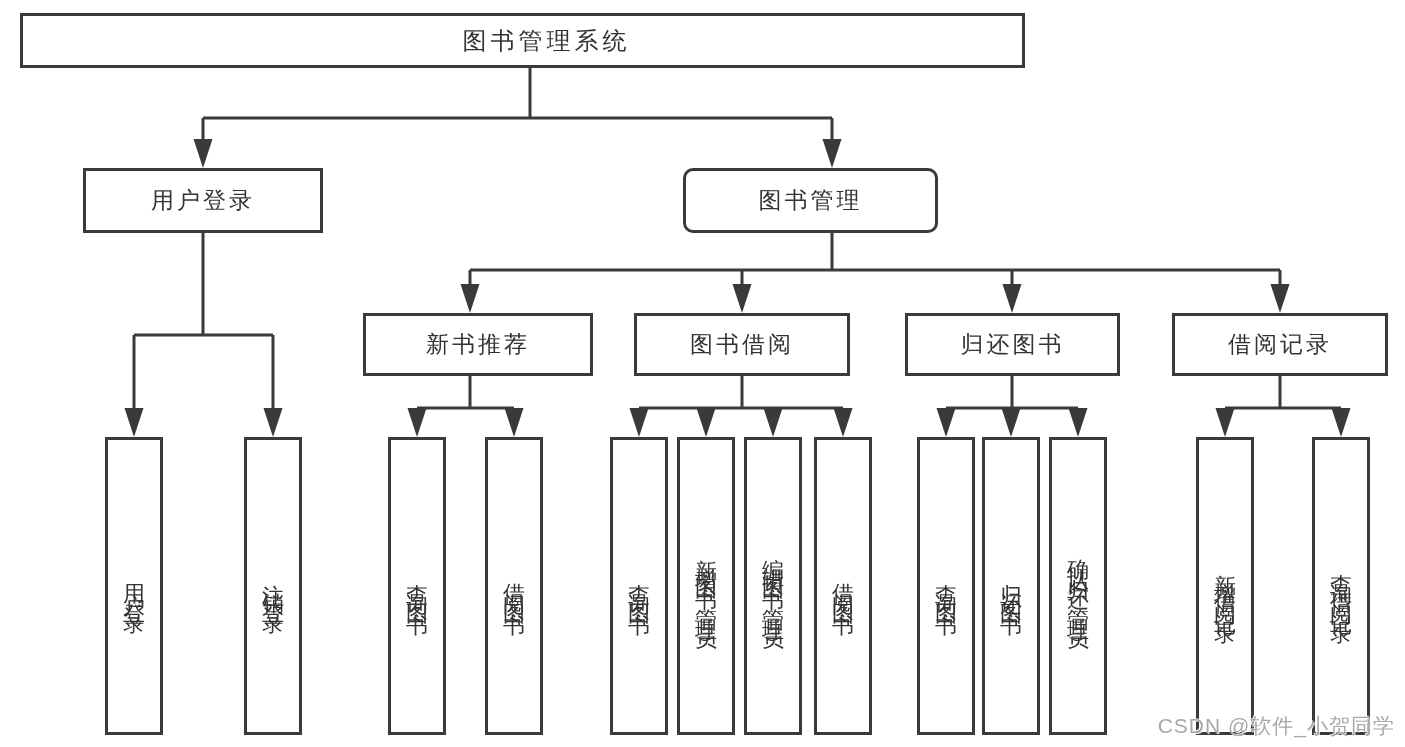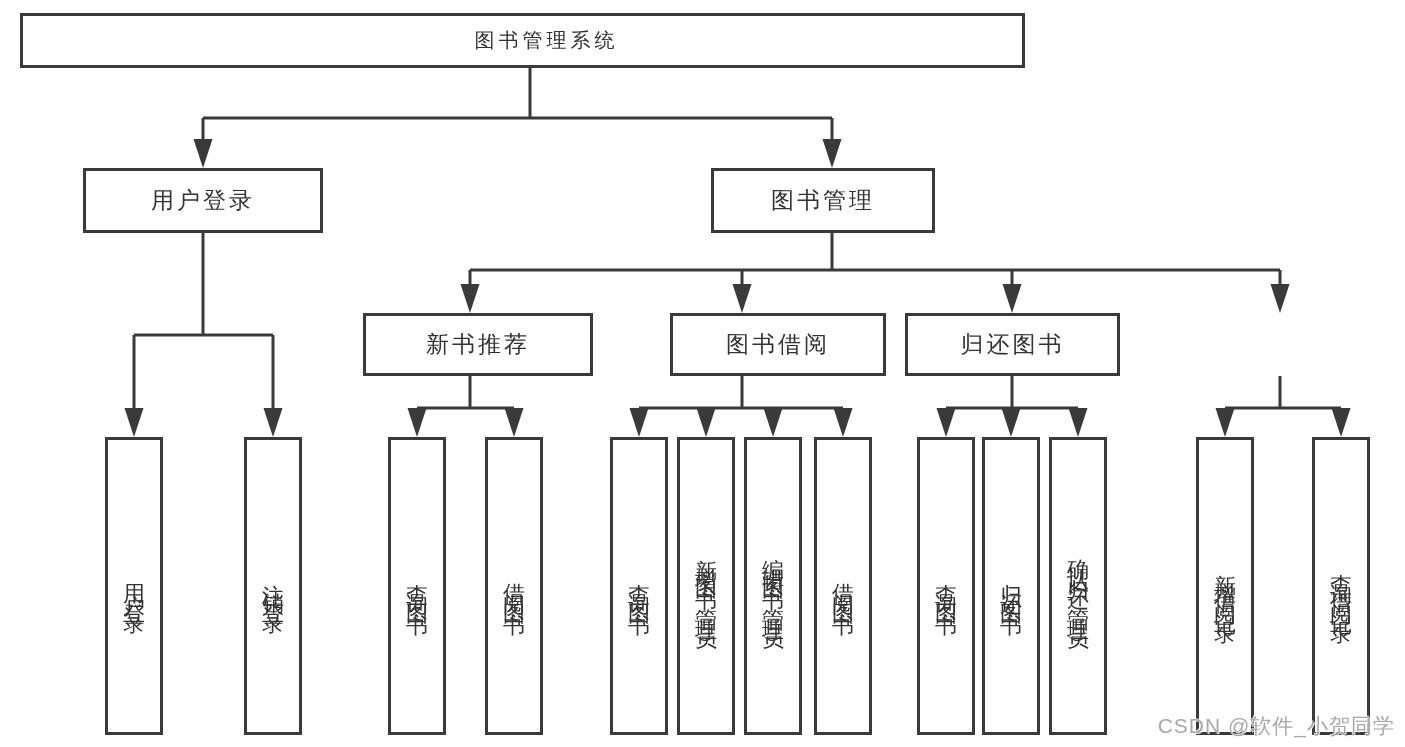--- a/index.html
+++ b/index.html
@@ -37,21 +37,21 @@
   .hbox {
     position: absolute;
     border: 3px solid var(--box-border);
     background: var(--box-background);
     display: flex;
     align-items: center;
     justify-content: center;
     color: var(--text);
   }
   .lvl1 { left: 20px; top: 13px; width: 1005px; height: 55px; }
-  .lvl1 .hlabel { font-size: 20px; letter-spacing: 4px; margin-left: 48px; }
+  .lvl1 .hlabel { font-size: 24px; letter-spacing: 4px; margin-left: 48px; }
   .lvl2 { top: 168px; height: 65px; }
   .lvl3 { top: 313px; height: 63px; }
   .lvl2 .hlabel, .lvl3 .hlabel { font-size: 23px; letter-spacing: 3px; }
 
   .vbox {
     position: absolute;
     top: 437px;
     width: 58px;
     height: 298px;
     border: 3px solid var(--box-border);
@@ -118,32 +118,35 @@
     </g>
   </svg>
 
   <div class="hbox lvl1">
     <span class="hlabel">图书管理系统</span>
   </div>
 
   <div class="hbox lvl2" style="left:83px; width:240px;">
     <span class="hlabel">用户登录</span>
   </div>
-  <div class="hbox lvl2" style="left:711px; width:224px;">
+  <div class="hbox lvl2" style="left:683px; width:255px;border-radius:10px;">
     <span class="hlabel">图书管理</span>
   </div>
 
   <div class="hbox lvl3" style="left:363px; width:230px;">
     <span class="hlabel">新书推荐</span>
   </div>
-  <div class="hbox lvl3" style="left:670px; width:216px;">
+  <div class="hbox lvl3" style="left:634px; width:216px;">
     <span class="hlabel">图书借阅</span>
   </div>
   <div class="hbox lvl3" style="left:905px; width:215px;">
     <span class="hlabel">归还图书</span>
+  </div>
+  <div class="hbox lvl3" style="left:1172px; width:216px;">
+    <span class="hlabel">借阅记录</span>
   </div>
 
   <div class="vbox" style="left:105px;">
     <span class="vtext">用户登录</span>
   </div>
   <div class="vbox" style="left:244px;">
     <span class="vtext">注销登录</span>
   </div>
 
   <div class="vbox" style="left:388px;">

